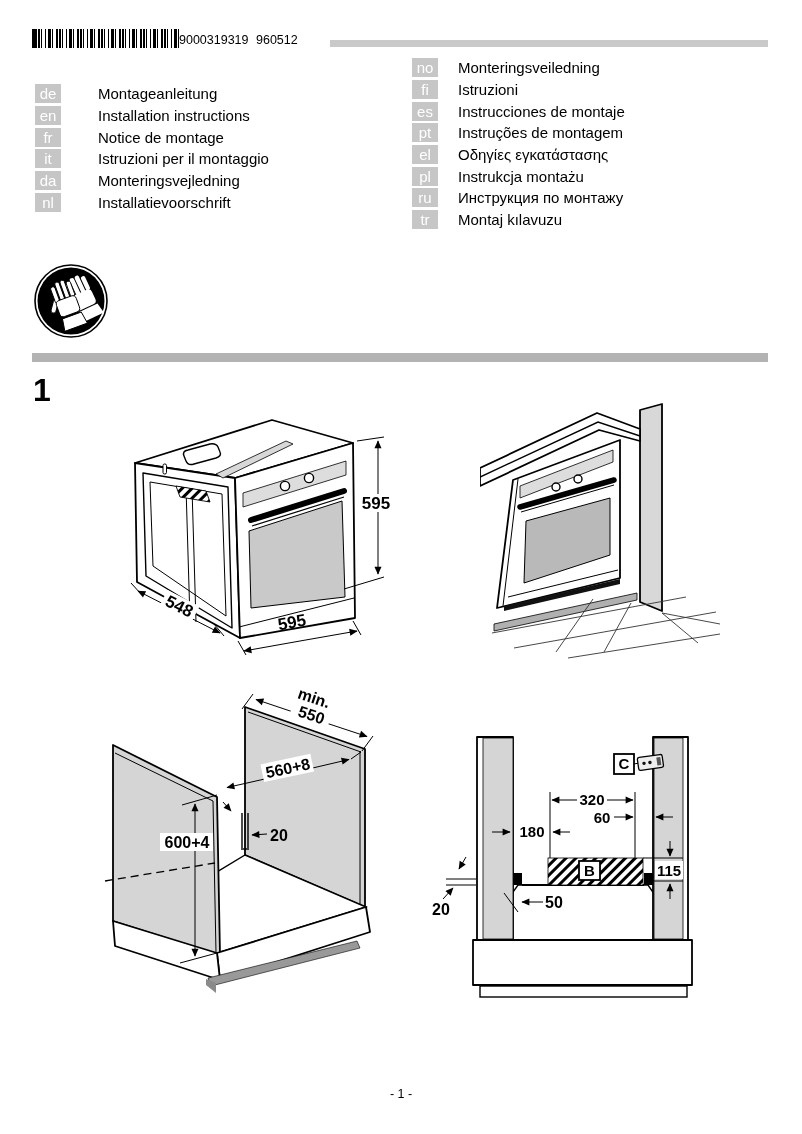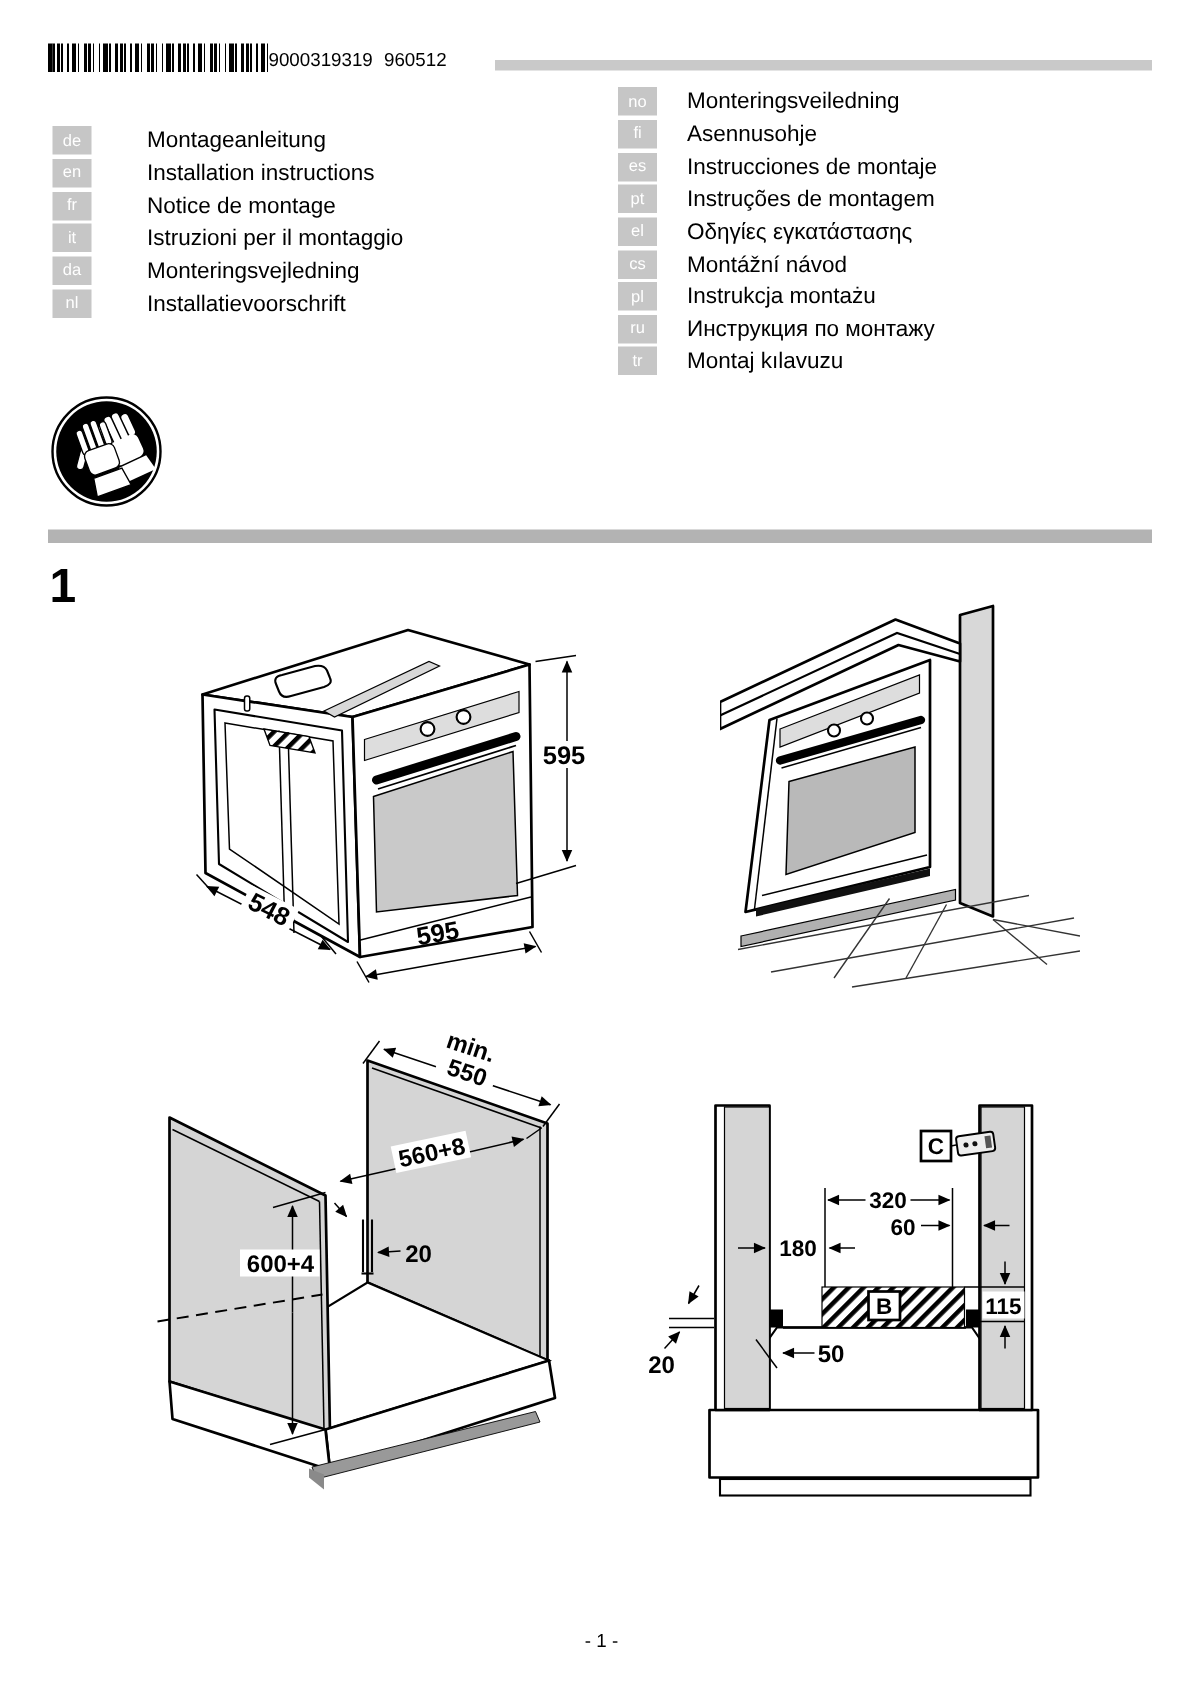--- a/index.html
+++ b/index.html
@@ -10,21 +10,21 @@
   .barcode{left:32px;top:29px;width:144px;height:19px;border-left:3px solid #000;
     background:repeating-linear-gradient(90deg,#000 0 2px,#fff 2px 3px,#000 3px 5px,#fff 5px 6px,
       #000 6px 7px,#fff 7px 10px,#000 10px 11px,#fff 11px 13px,#000 13px 16px,#fff 16px 17px,
       #000 17px 18px,#fff 18px 21px);}
   .code-text{top:33px;font-size:12.5px;color:#000;}
   .topbar{left:330px;top:40px;width:438px;height:7px;background:#c9c9c9;}
   .divider{left:32px;top:353px;width:736px;height:9px;background:#b3b3b3;}
   
   .langcol{display:flex;flex-direction:column;}
   .langrow{height:21.65px;display:flex;align-items:center;}
-  .badge{width:26px;height:19px;background:#c6c6c6;color:#fff;font-size:11px;
+  .badge{width:26px;height:19px;background:#c6c6c6;color:#fff;font-size:15px;
          display:flex;align-items:center;justify-content:center;flex:0 0 26px;}
   .ltitle{font-weight:normal;font-size:15px;color:#000;white-space:nowrap;}
   .col-left .ltitle{margin-left:37px;}
   .col-right .ltitle{margin-left:20px;}
   .section-num{left:33px;top:372px;font-size:32px;font-weight:bold;color:#000;}
   .footer{left:0;top:1087px;width:100%;text-align:center;font-size:12.5px;color:#000;}
   
   svg text{font-family:"Liberation Sans",sans-serif;font-weight:bold;fill:#000;}
   .dim{font-size:16px;}
   .dim-s{font-size:15px;}
@@ -84,37 +84,33 @@
       </div>
   </div>
 
   <div class="abs langcol col-right" style="left:412px;top:57px">
     <div class="langrow">
       <span class="badge">no</span>
       <span class="ltitle">Monteringsveiledning</span>
       </div>
     <div class="langrow">
       <span class="badge">fi</span>
-      <span class="ltitle">Asennusohje</span>
+      <span class="ltitle">Istruzioni</span>
       </div>
     <div class="langrow">
       <span class="badge">es</span>
       <span class="ltitle">Instrucciones de montaje</span>
       </div>
     <div class="langrow">
       <span class="badge">pt</span>
       <span class="ltitle">Instruções de montagem</span>
       </div>
     <div class="langrow">
       <span class="badge">el</span>
       <span class="ltitle">Οδηγίες εγκατάστασης</span>
-      </div>
-    <div class="langrow">
-      <span class="badge">cs</span>
-      <span class="ltitle">Montážní návod</span>
       </div>
     <div class="langrow">
       <span class="badge">pl</span>
       <span class="ltitle">Instrukcja montażu</span>
       </div>
     <div class="langrow">
       <span class="badge">ru</span>
       <span class="ltitle">Инструкция по монтажу</span>
       </div>
     <div class="langrow">

